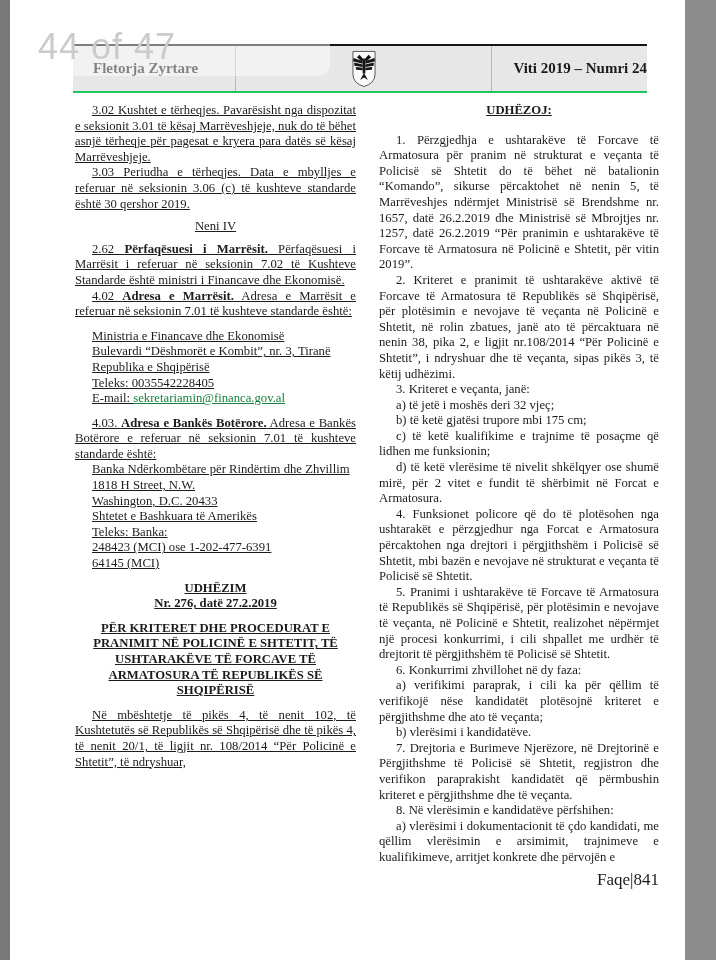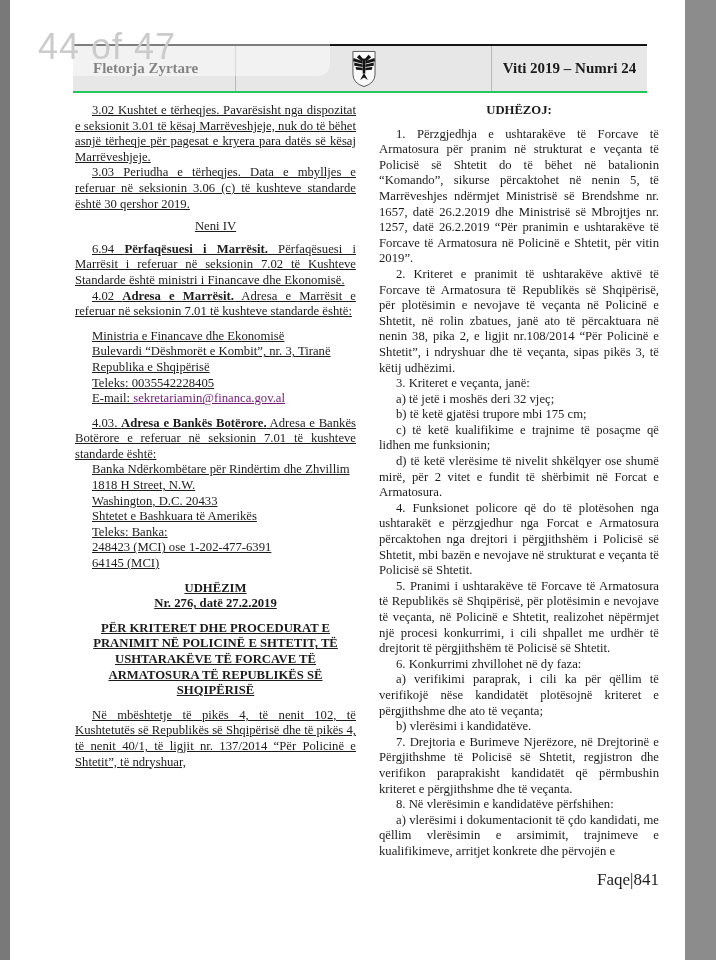--- a/index.html
+++ b/index.html
@@ -11,21 +11,21 @@
   .side-strip-right{position:absolute;left:685px;top:0;width:31px;height:960px;background:#8c8c8c;}
 
   .header-band{
     position:absolute;left:73px;top:44px;width:574px;height:45px;
     background:#e7e7e7;border-top:2px solid #151515;border-bottom:2px solid #22c55e;
     display:flex;align-items:stretch;z-index:1;
   }
   .header-cell{display:flex;align-items:center;}
   .cell-title{width:163px;border-right:1px solid #b8b8b8;padding-left:20px;box-sizing:border-box;}
   .cell-emblem{width:255px;border-right:1px solid #b8b8b8;justify-content:center;}
-  .cell-issue{flex:1;justify-content:center;}
+  .cell-issue{flex:1;justify-content:flex-end;}
   .journal-title,.issue-label{font-weight:bold;font-size:15px;white-space:nowrap;}
 
   .watermark-box{
     position:absolute;left:28px;top:16px;width:302px;height:60px;
     background:rgba(255,255,255,0.45);border-radius:12px;z-index:2;
   }
   .watermark{
     position:absolute;left:38px;top:26px;z-index:3;
     font-family:"Liberation Sans", sans-serif;font-size:36px;color:#cbcbcb;letter-spacing:1px;
   }
@@ -33,21 +33,21 @@
   .col{position:absolute;top:103px;}
   .col-left{left:75px;width:281px;text-decoration:underline;}
   .col-right{left:379px;width:280px;}
   .col p{margin:0;font-size:12.7px;line-height:15.6px;text-align:justify;}
   .indent{text-indent:17px;}
   .center{text-align:center !important;}
   .bold{font-weight:bold;margin-top:12px;}
   .mt-sm{margin-top:7px !important;}
   .mt-md{margin-top:9px !important;}
   .act-title{font-size:13.2px;line-height:17px;}
-  .email-link{color:#701a75;text-decoration:underline;cursor:pointer;margin-top:20px;}
+  .email-link{color:#15803d;text-decoration:underline;cursor:pointer;margin-top:20px;}
 
   .footer{
     position:absolute;left:379px;top:870px;width:280px;
     text-align:right;font-size:17px;
   }
   .emblem-svg{display:block;}
 </style>
 </head>
 <body>
 
@@ -84,43 +84,43 @@
     </div>
     <div class="header-cell cell-issue">
       <span class="issue-label">Viti 2019 – Numri 24</span>
     </div>
   </div>
 
   <div class="col col-left">
     <p class="indent">3.02 Kushtet e tërheqjes. Pavarësisht nga dispozitat e seksionit 3.01 të kësaj Marrëveshjeje, nuk do të bëhet asnjë tërheqje për pagesat e kryera para datës së kësaj Marrëveshjeje.</p>
     <p class="indent">3.03 Periudha e tërheqjes. Data e mbylljes e referuar në seksionin 3.06 (c) të kushteve standarde është 30 qershor 2019.</p>
     <p class="center mt-sm">Neni IV</p>
-    <p class="indent mt-sm"><span>6.94 </span><span class="bold">Përfaqësuesi i Marrësit.</span><span> Përfaqësuesi i Marrësit i referuar në seksionin 7.02 të Kushteve Standarde është ministri i Financave dhe Ekonomisë.</span></p>
+    <p class="indent mt-sm"><span>2.62 </span><span class="bold">Përfaqësuesi i Marrësit.</span><span> Përfaqësuesi i Marrësit i referuar në seksionin 7.02 të Kushteve Standarde është ministri i Financave dhe Ekonomisë.</span></p>
     <p class="indent"><span>4.02 </span><span class="bold">Adresa e Marrësit.</span><span> Adresa e Marrësit e referuar në seksionin 7.01 të kushteve standarde është:</span></p>
     <p class="indent mt-md">Ministria e Financave dhe Ekonomisë</p>
     <p class="indent">Bulevardi “Dëshmorët e Kombit”, nr. 3, Tiranë</p>
     <p class="indent">Republika e Shqipërisë</p>
     <p class="indent">Teleks: 0035542228405</p>
     <p class="indent"><span>E-mail: </span><span class="email-link">sekretariamin@financa.gov.al</span></p>
     <p class="indent mt-md"><span>4.03. </span><span class="bold">Adresa e Bankës Botërore.</span><span> Adresa e Bankës Botërore e referuar në seksionin 7.01 të kushteve standarde është:</span></p>
     <p class="indent">Banka Ndërkombëtare për Rindërtim dhe Zhvillim</p>
     <p class="indent">1818 H Street, N.W.</p>
     <p class="indent">Washington, D.C. 20433</p>
     <p class="indent">Shtetet e Bashkuara të Amerikës</p>
     <p class="indent">Teleks: Banka:</p>
     <p class="indent">248423 (MCI) ose 1-202-477-6391</p>
     <p class="indent">64145 (MCI)</p>
     <p class="center bold mt-md">UDHËZIM</p>
     <p class="center bold">Nr. 276, datë 27.2.2019</p>
     <p class="center bold act-title mt-md">PËR KRITERET DHE PROCEDURAT E PRANIMIT NË POLICINË E SHTETIT, TË USHTARAKËVE TË FORCAVE TË ARMATOSURA TË REPUBLIKËS SË SHQIPËRISË</p>
-    <p class="indent mt-md">Në mbështetje të pikës 4, të nenit 102, të Kushtetutës së Republikës së Shqipërisë dhe të pikës 4, të nenit 40/1, të ligjit nr. 137/2014 “Për Policinë e Shtetit”, të ndryshuar,</p>
+    <p class="indent mt-md">Në mbështetje të pikës 4, të nenit 102, të Kushtetutës së Republikës së Shqipërisë dhe të pikës 4, të nenit 20/1, të ligjit nr. 108/2014 “Për Policinë e Shtetit”, të ndryshuar,</p>
   </div>
 
   <div class="col col-right">
-    <p class="center bold" style="margin-bottom:8px;">UDHËZOJ:</p>
+    <p class="center bold" style="margin-bottom:14px;text-decoration:underline;">UDHËZOJ:</p>
     <p class="indent">1. Përzgjedhja e ushtarakëve të Forcave të Armatosura për pranim në strukturat e veçanta të Policisë së Shtetit do të bëhet në batalionin “Komando”, sikurse përcaktohet në nenin 5, të Marrëveshjes ndërmjet Ministrisë së Brendshme nr. 1657, datë 26.2.2019 dhe Ministrisë së Mbrojtjes nr. 1257, datë 26.2.2019 “Për pranimin e ushtarakëve të Forcave të Armatosura në Policinë e Shtetit, për vitin 2019”.</p>
     <p class="indent">2. Kriteret e pranimit të ushtarakëve aktivë të Forcave të Armatosura të Republikës së Shqipërisë, për plotësimin e nevojave të veçanta në Policinë e Shtetit, në rolin zbatues, janë ato të përcaktuara në nenin 38, pika 2, e ligjit nr.108/2014 “Për Policinë e Shtetit”, i ndryshuar dhe të veçanta, sipas pikës 3, të këtij udhëzimi.</p>
     <p class="indent">3. Kriteret e veçanta, janë:</p>
     <p class="indent">a) të jetë i moshës deri 32 vjeç;</p>
     <p class="indent">b) të ketë gjatësi trupore mbi 175 cm;</p>
     <p class="indent">c) të ketë kualifikime e trajnime të posaçme që lidhen me funksionin;</p>
     <p class="indent">d) të ketë vlerësime të nivelit shkëlqyer ose shumë mirë, për 2 vitet e fundit të shërbimit në Forcat e Armatosura.</p>
     <p class="indent">4. Funksionet policore që do të plotësohen nga ushtarakët e përzgjedhur nga Forcat e Armatosura përcaktohen nga drejtori i përgjithshëm i Policisë së Shtetit, mbi bazën e nevojave në strukturat e veçanta të Policisë së Shtetit.</p>
     <p class="indent">5. Pranimi i ushtarakëve të Forcave të Armatosura të Republikës së Shqipërisë, për plotësimin e nevojave të veçanta, në Policinë e Shtetit, realizohet nëpërmjet një procesi konkurrimi, i cili shpallet me urdhër të drejtorit të përgjithshëm të Policisë së Shtetit.</p>
     <p class="indent">6. Konkurrimi zhvillohet në dy faza:</p>

